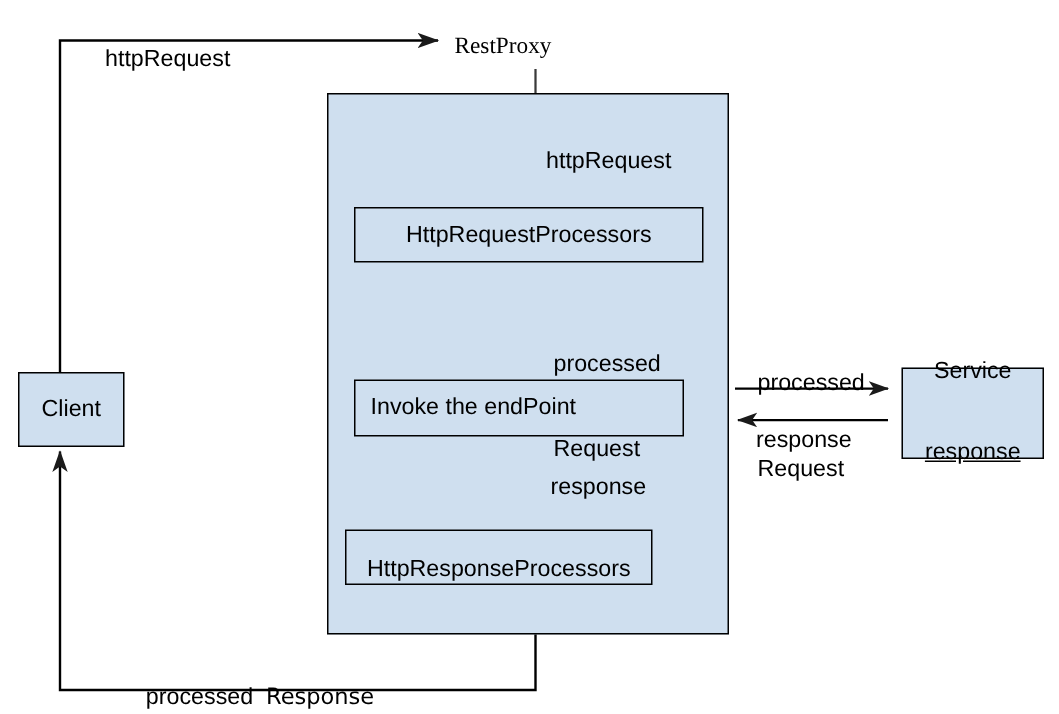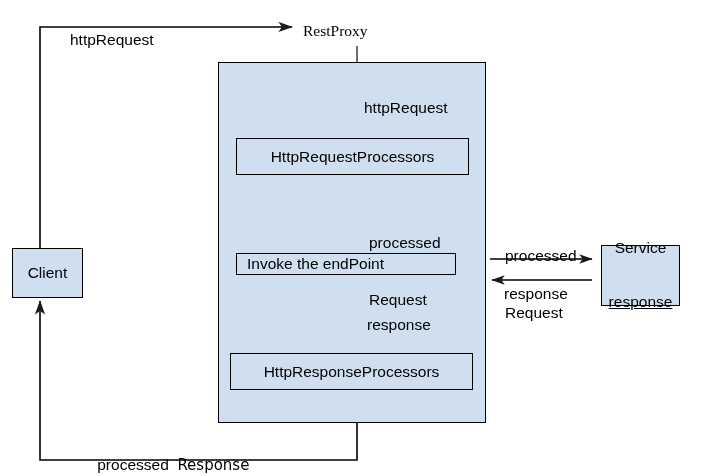--- a/index.html
+++ b/index.html
@@ -134,28 +134,28 @@
   </div>
 
   <div class="node centered" style="left:12px; top:248px; width:71px; height:50px;">
     <span>Client</span>
   </div>
 
   <div class="node centered" style="left:236px; top:138px; width:233px; height:37px;text-align:center;">
     <span>HttpRequestProcessors</span>
   </div>
 
-  <div class="node leftish" style="left:236px; top:253px; width:220px; height:22px;">
+  <div class="node leftish" style="left:236px; top:253px; width:220px; height:38px;">
     <span>Invoke the endPoint</span>
   </div>
 
-  <div class="node centered" style="left:230px; top:353px; width:243px; height:37px;">
+  <div class="node centered" style="left:230px; top:353px; width:205px; height:37px;align-items:flex-end;">
     <span>HttpResponseProcessors</span>
   </div>
 
-  <div class="node" style="left:601px; top:245px; width:79px; height:61px; padding:0;">
+  <div class="node" style="left:601px; top:245px; width:95px; height:61px; padding:0;">
     <div style="width:100%;">
       <span class="svc-text">Service</span>
       <span class="svc-text u-line">response</span>
     </div>
   </div>
 
 </div>
 
 </body></html>

